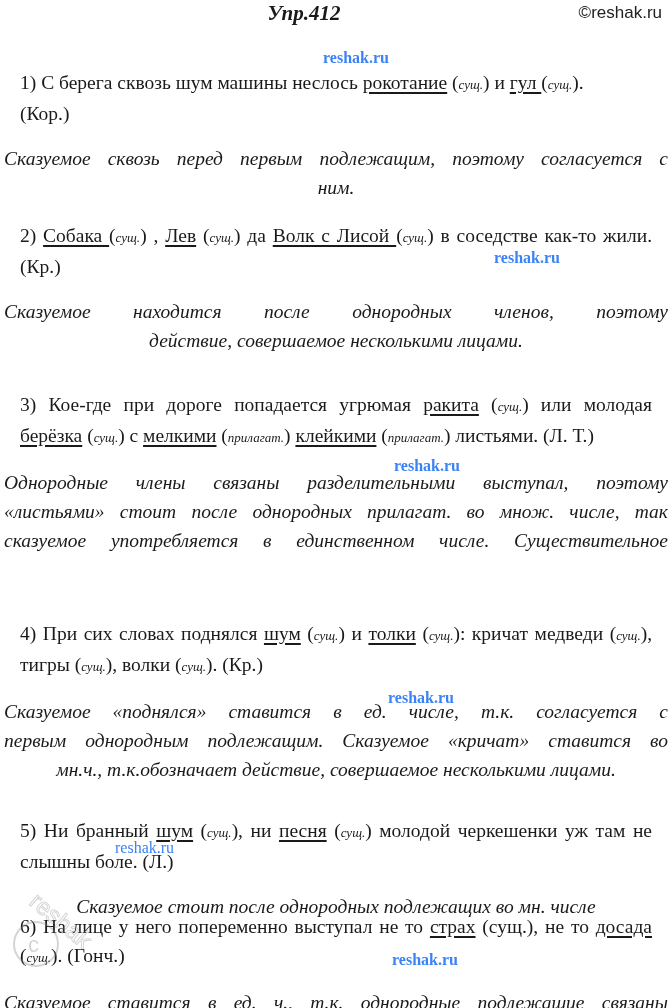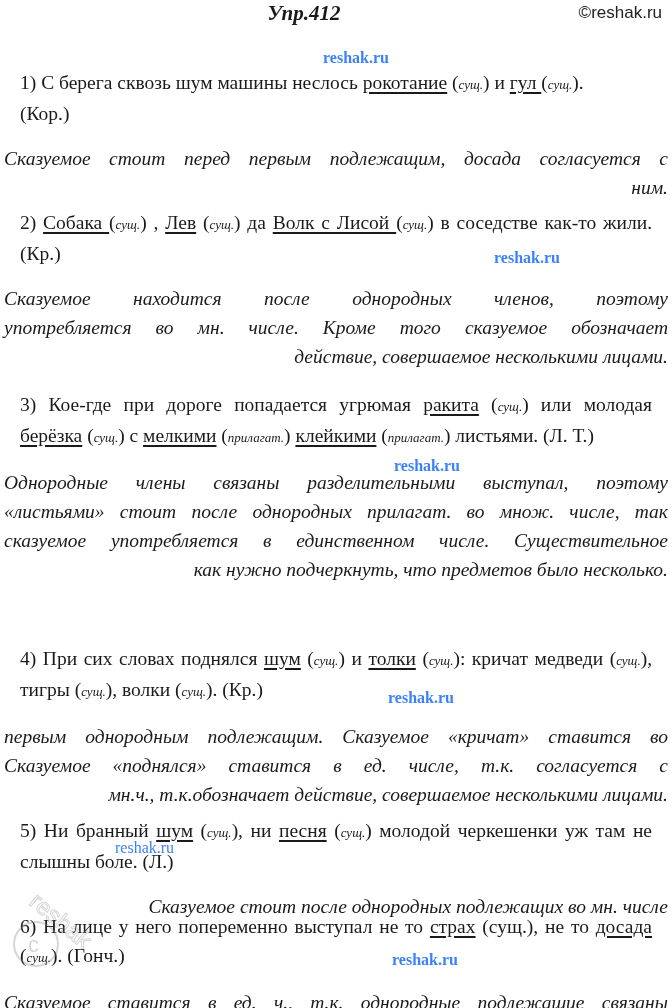--- a/index.html
+++ b/index.html
@@ -21,76 +21,74 @@
     position: absolute; font-family: "Liberation Serif", serif; font-weight: bold;
     font-size: 16px; color: #3b82f6; line-height: 16px;
   }
   .block { position: absolute; left: 4px; width: 664px; font-size: 19.5px; line-height: 29px; }
   .ex { margin: 16px; }
   .ex-just { text-align: justify; text-align-last: left; }
   .u { text-decoration: underline; text-decoration-thickness: 1.5px; text-underline-offset: 3px; }
   .pos { font-style: italic; font-size: 13px; }
   .expl { font-style: italic; margin: 0; text-align: justify; }
   .expl .line { display: block; text-align: justify; text-align-last: justify; }
-  .expl .last { display: block; text-align: right; }
+  .expl .last { display: block; text-align: center; }
   .stamp {
     position: absolute; left: 6px; top: 892px; width: 90px; height: 90px;
     opacity: 0.35;
   }
 </style>
 </head>
 <body>
 
 <div class="title">Упр.412</div>
 <div class="copyright">©reshak.ru</div>
 
 <div class="block" style="top:52px;">
   <p class="ex ex-just">
     <span>1)</span>
     <span>С берега сквозь шум машины неслось </span><span class="u">рокотание</span><span> (</span><span class="pos">сущ.</span><span>) и </span><span class="u">гул </span><span>(</span><span class="pos">сущ.</span><span>).</span><br><span> (Кор.)</span>
   </p>
   <p class="expl">
-    <span class="line">Сказуемое стоит перед первым подлежащим, досада согласуется с</span>
+    <span class="line">Сказуемое сквозь перед первым подлежащим, поэтому согласуется с</span>
     <span class="last">ним.</span>
   </p>
 </div>
 
-<div class="block" style="top:192px;">
+<div class="block" style="top:205px;">
   <p class="ex ex-just">
     <span>2)</span>
     <span class="u">Собака </span><span>(</span><span class="pos">сущ.</span><span>) , </span><span class="u">Лев</span><span> (</span><span class="pos">сущ.</span><span>) да </span><span class="u">Волк с Лисой </span><span>(</span><span class="pos">сущ.</span><span>) в соседстве как-то жили. (Кр.)</span>
   </p>
   <p class="expl">
     <span class="line">Сказуемое находится после однородных членов, поэтому</span>
-    <span class="line">употребляется во мн. числе. Кроме того сказуемое обозначает</span>
     <span class="last">действие, совершаемое несколькими лицами.</span>
   </p>
 </div>
 
 <div class="block" style="top:374px;">
   <p class="ex ex-just">
     <span>3)</span>
     <span>Кое-где при дороге попадается угрюмая </span><span class="u">ракита</span><span> (</span><span class="pos">сущ.</span><span>) или молодая </span><span class="u">берёзка</span><span> (</span><span class="pos">сущ.</span><span>) с </span><span class="u">мелкими</span><span> (</span><span class="pos">прилагат.</span><span>) </span><span class="u">клейкими</span><span> (</span><span class="pos">прилагат.</span><span>) листьями. (Л. Т.)</span>
   </p>
   <p class="expl">
     <span class="line">Однородные члены связаны разделительными выступал, поэтому</span>
     <span class="line">«листьями» стоит после однородных прилагат. во множ. числе, так</span>
     <span class="line">сказуемое употребляется в единственном числе. Существительное</span>
-    <span class="last">как нужно подчеркнуть, что предметов было несколько.</span>
   </p>
 </div>
 
-<div class="block" style="top:628px;">
+<div class="block" style="top:603px;">
   <p class="ex ex-just">
     <span>4)</span>
     <span>При сих словах поднялся </span><span class="u">шум</span><span> (</span><span class="pos">сущ.</span><span>) и </span><span class="u">толки</span><span> (</span><span class="pos">сущ.</span><span>): кричат медведи (</span><span class="pos">сущ.</span><span>), тигры (</span><span class="pos">сущ.</span><span>), волки (</span><span class="pos">сущ.</span><span>). (Кр.)</span>
   </p>
   <p class="expl">
+    <span class="line">Сказуемое «поднялся» ставится в ед. числе, т.к. согласуется с</span>
     <span class="line">первым однородным подлежащим. Сказуемое «кричат» ставится во</span>
-    <span class="line">Сказуемое «поднялся» ставится в ед. числе, т.к. согласуется с</span>
     <span class="last">мн.ч., т.к.обозначает действие, совершаемое несколькими лицами.</span>
   </p>
 </div>
 
 <div class="block" style="top:800px;">
   <p class="ex ex-just">
     <span>5)</span>
     <span>Ни бранный </span><span class="u">шум</span><span> (</span><span class="pos">сущ.</span><span>), ни </span><span class="u">песня</span><span> (</span><span class="pos">сущ.</span><span>) молодой черкешенки уж там не слышны боле. (Л.)</span>
   </p>
   <p class="expl">

